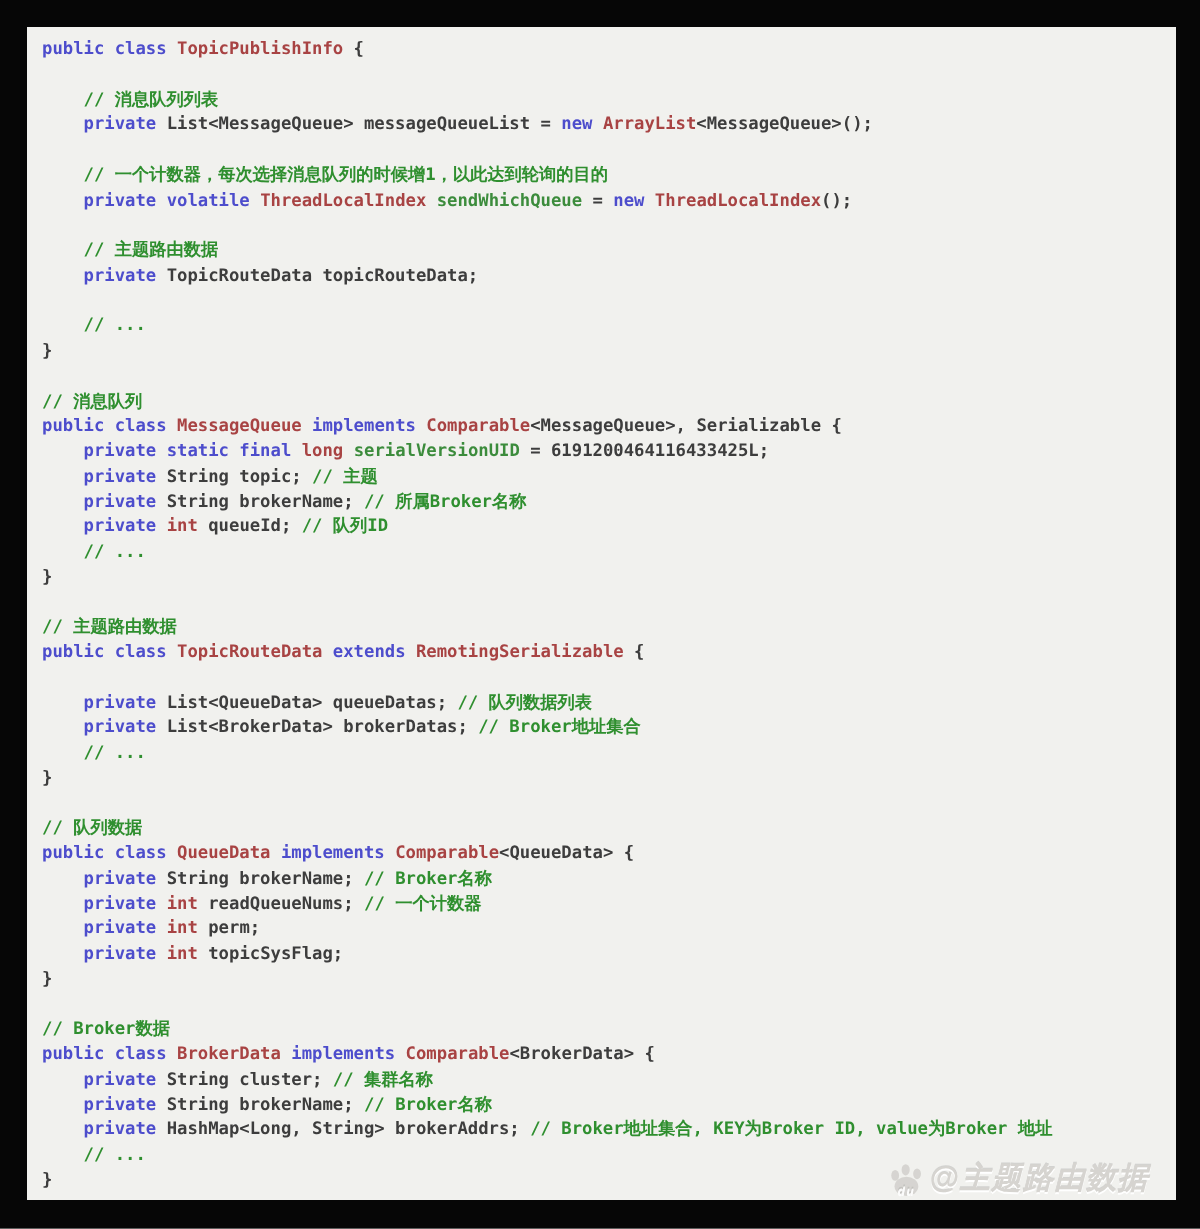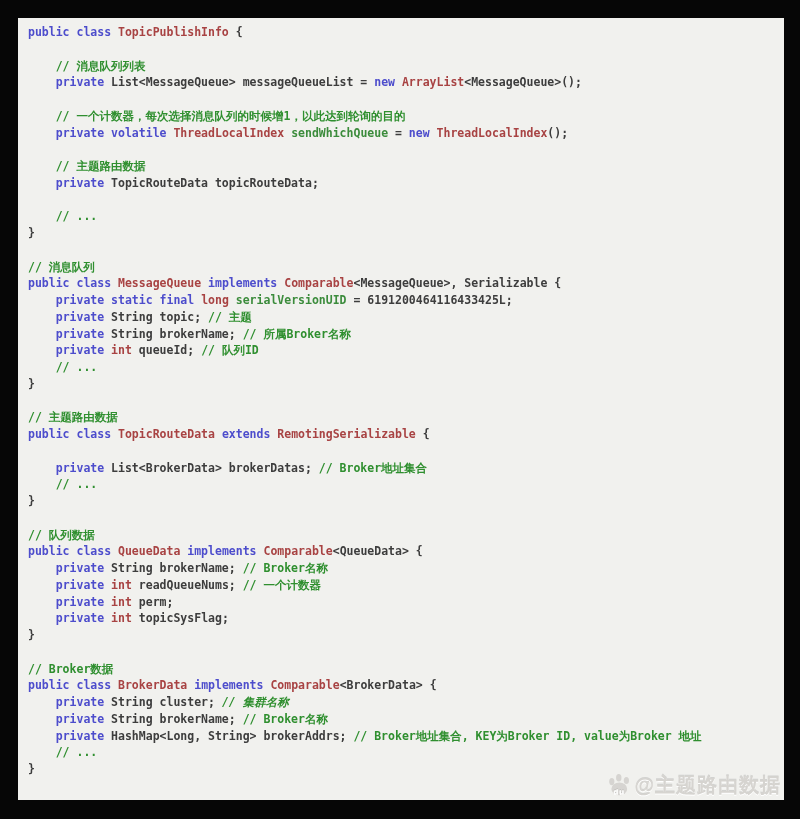--- a/index.html
+++ b/index.html
@@ -29,32 +29,33 @@
     font-weight: 700;
     letter-spacing: 0;
   }
   .code-line {
     height: 16.75px;
     line-height: 16.75px;
     white-space: pre;
   }
   .watermark {
     position: absolute;
-    right: 3px;
+    right: 18px;
     bottom: 1px;
     display: flex;
-    align-items: flex-start;
+    align-items: flex-end;
     gap: 2px;
     font-family: "Liberation Sans", sans-serif;
     font-weight: 700;
     font-size: 20px;
     letter-spacing: 1px;
     color: #d6d4d0;
     text-shadow: 0 1px 0 #ffffff, 0 -1px 0 rgba(120,120,120,0.25);
     pointer-events: none;
+    font-style: italic;
   }
   .watermark svg { display: block; opacity: 0.85; }
 </style>
 </head>
 <body>
 
 <div class="page-frame" style="background: rgb(6, 6, 6);">
   <div class="code-panel" style="background: rgb(241, 241, 238);">
     <div class="code-block">
         <div class="code-line"><span style="color: rgb(77, 77, 204);">public class </span><span style="color: rgb(168, 67, 67);">TopicPublishInfo</span><span style="color: rgb(61, 61, 61);"> {</span></div>
@@ -76,35 +77,36 @@
         <div class="code-line"><span style="color: rgb(61, 61, 61);">    </span><span style="color: rgb(77, 77, 204);">private static final</span><span style="color: rgb(61, 61, 61);"> </span><span style="color: rgb(168, 67, 67);">long</span><span style="color: rgb(61, 61, 61);"> </span><span style="color: rgb(60, 140, 60);">serialVersionUID</span><span style="color: rgb(61, 61, 61);"> = 6191200464116433425L;</span></div>
         <div class="code-line"><span style="color: rgb(61, 61, 61);">    </span><span style="color: rgb(77, 77, 204);">private</span><span style="color: rgb(61, 61, 61);"> String topic; </span><span style="color: rgb(47, 143, 47);">// 主题</span></div>
         <div class="code-line"><span style="color: rgb(61, 61, 61);">    </span><span style="color: rgb(77, 77, 204);">private</span><span style="color: rgb(61, 61, 61);"> String brokerName; </span><span style="color: rgb(47, 143, 47);">// 所属Broker名称</span></div>
         <div class="code-line"><span style="color: rgb(61, 61, 61);">    </span><span style="color: rgb(77, 77, 204);">private</span><span style="color: rgb(61, 61, 61);"> </span><span style="color: rgb(168, 67, 67);">int</span><span style="color: rgb(61, 61, 61);"> queueId; </span><span style="color: rgb(47, 143, 47);">// 队列ID</span></div>
         <div class="code-line"><span style="color: rgb(47, 143, 47);">    // ...</span></div>
         <div class="code-line"><span style="color: rgb(61, 61, 61);">}</span></div>
         <div class="code-line">&nbsp;</div>
         <div class="code-line"><span style="color: rgb(47, 143, 47);">// 主题路由数据</span></div>
         <div class="code-line"><span style="color: rgb(77, 77, 204);">public class </span><span style="color: rgb(168, 67, 67);">TopicRouteData</span><span style="color: rgb(61, 61, 61);"> </span><span style="color: rgb(77, 77, 204);">extends</span><span style="color: rgb(61, 61, 61);"> </span><span style="color: rgb(168, 67, 67);">RemotingSerializable</span><span style="color: rgb(61, 61, 61);"> {</span></div>
         <div class="code-line">&nbsp;</div>
+        <div class="code-line"><span style="color: rgb(61, 61, 61);">    </span><span style="color: rgb(77, 77, 204);">private</span><span style="color: rgb(61, 61, 61);"> List&lt;QueueData&gt; queueDatas; </span><span style="color: rgb(47, 143, 47);">// 队列数据列表</span></div>
         <div class="code-line"><span style="color: rgb(61, 61, 61);">    </span><span style="color: rgb(77, 77, 204);">private</span><span style="color: rgb(61, 61, 61);"> List&lt;BrokerData&gt; brokerDatas; </span><span style="color: rgb(47, 143, 47);">// Broker地址集合</span></div>
         <div class="code-line"><span style="color: rgb(47, 143, 47);">    // ...</span></div>
         <div class="code-line"><span style="color: rgb(61, 61, 61);">}</span></div>
         <div class="code-line">&nbsp;</div>
         <div class="code-line"><span style="color: rgb(47, 143, 47);">// 队列数据</span></div>
         <div class="code-line"><span style="color: rgb(77, 77, 204);">public class </span><span style="color: rgb(168, 67, 67);">QueueData</span><span style="color: rgb(61, 61, 61);"> </span><span style="color: rgb(77, 77, 204);">implements</span><span style="color: rgb(61, 61, 61);"> </span><span style="color: rgb(168, 67, 67);">Comparable</span><span style="color: rgb(61, 61, 61);">&lt;QueueData&gt; {</span></div>
         <div class="code-line"><span style="color: rgb(61, 61, 61);">    </span><span style="color: rgb(77, 77, 204);">private</span><span style="color: rgb(61, 61, 61);"> String brokerName; </span><span style="color: rgb(47, 143, 47);">// Broker名称</span></div>
         <div class="code-line"><span style="color: rgb(61, 61, 61);">    </span><span style="color: rgb(77, 77, 204);">private</span><span style="color: rgb(61, 61, 61);"> </span><span style="color: rgb(168, 67, 67);">int</span><span style="color: rgb(61, 61, 61);"> readQueueNums; </span><span style="color: rgb(47, 143, 47);">// 一个计数器</span></div>
         <div class="code-line"><span style="color: rgb(61, 61, 61);">    </span><span style="color: rgb(77, 77, 204);">private</span><span style="color: rgb(61, 61, 61);"> </span><span style="color: rgb(168, 67, 67);">int</span><span style="color: rgb(61, 61, 61);"> perm;</span></div>
         <div class="code-line"><span style="color: rgb(61, 61, 61);">    </span><span style="color: rgb(77, 77, 204);">private</span><span style="color: rgb(61, 61, 61);"> </span><span style="color: rgb(168, 67, 67);">int</span><span style="color: rgb(61, 61, 61);"> topicSysFlag;</span></div>
         <div class="code-line"><span style="color: rgb(61, 61, 61);">}</span></div>
         <div class="code-line">&nbsp;</div>
         <div class="code-line"><span style="color: rgb(47, 143, 47);">// Broker数据</span></div>
         <div class="code-line"><span style="color: rgb(77, 77, 204);">public class </span><span style="color: rgb(168, 67, 67);">BrokerData</span><span style="color: rgb(61, 61, 61);"> </span><span style="color: rgb(77, 77, 204);">implements</span><span style="color: rgb(61, 61, 61);"> </span><span style="color: rgb(168, 67, 67);">Comparable</span><span style="color: rgb(61, 61, 61);">&lt;BrokerData&gt; {</span></div>
-        <div class="code-line"><span style="color: rgb(61, 61, 61);">    </span><span style="color: rgb(77, 77, 204);">private</span><span style="color: rgb(61, 61, 61);"> String cluster; </span><span style="color: rgb(47, 143, 47); font-style: italic;">// 集群名称</span></div>
+        <div class="code-line"><span style="color: rgb(61, 61, 61);">    </span><span style="color: rgb(77, 77, 204);">private</span><span style="color: rgb(61, 61, 61);"> String cluster; </span><span style="color: rgb(47, 143, 47);">// 集群名称</span></div>
         <div class="code-line"><span style="color: rgb(61, 61, 61);">    </span><span style="color: rgb(77, 77, 204);">private</span><span style="color: rgb(61, 61, 61);"> String brokerName; </span><span style="color: rgb(47, 143, 47);">// Broker名称</span></div>
         <div class="code-line"><span style="color: rgb(61, 61, 61);">    </span><span style="color: rgb(77, 77, 204);">private</span><span style="color: rgb(61, 61, 61);"> HashMap&lt;Long, String&gt; brokerAddrs; </span><span style="color: rgb(47, 143, 47);">// Broker地址集合, KEY为Broker ID, value为Broker 地址</span></div>
         <div class="code-line"><span style="color: rgb(47, 143, 47);">    // ...</span></div>
         <div class="code-line"><span style="color: rgb(61, 61, 61);">}</span></div>
       </div>
     <div class="watermark" style="color: rgb(214, 212, 208);">
       <span>
         <svg width="25" height="25" viewBox="0 0 24 24">
           <g fill="#d2d0cc">
             <ellipse cx="4.6" cy="9.2" rx="2.5" ry="3.5"></ellipse>

